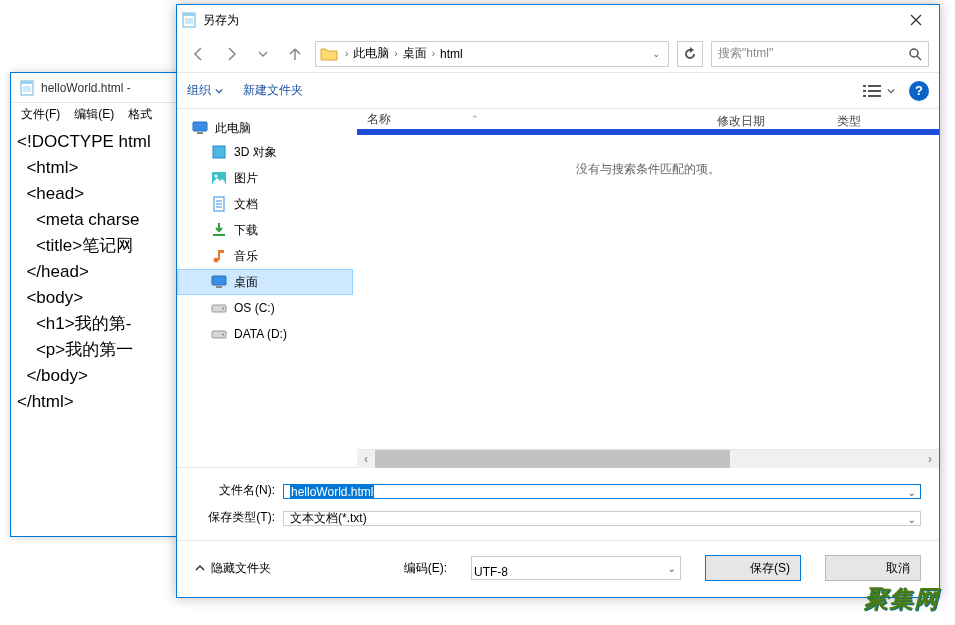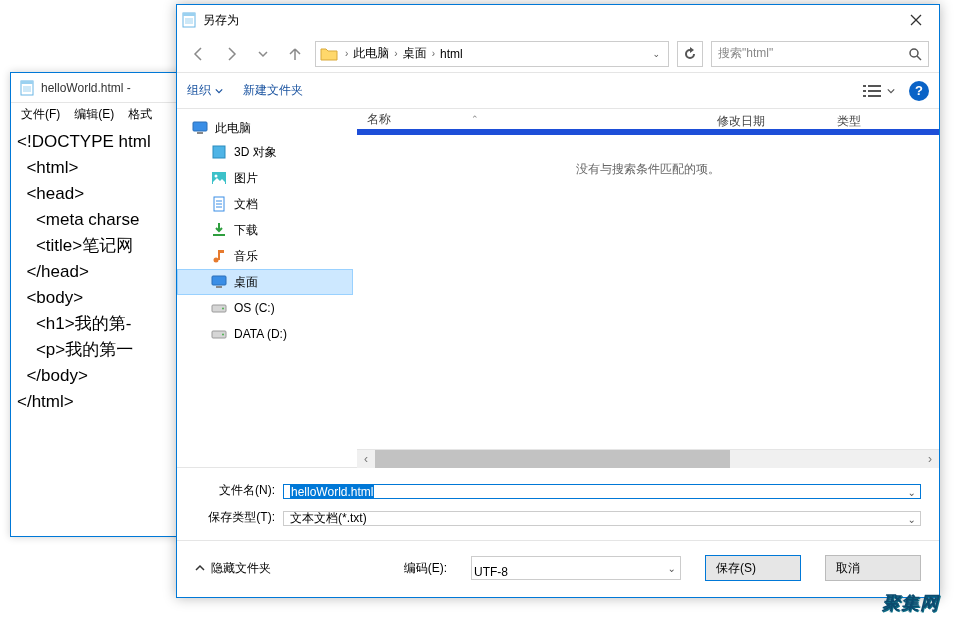--- a/index.html
+++ b/index.html
@@ -237,36 +237,36 @@
   }
   .enc-select {
     width: 210px; height:24px; border:1px solid #ccc;
     display:flex; align-items:flex-end; padding:0 2px;
     position:relative;
   }
   .btn {
     height: 26px; padding: 0 10px;
     border: 1px solid #bbb;
     background: #e6e6e6;
-    display:flex; align-items:center; justify-content:flex-start;
+    display:flex; align-items:center; justify-content:flex-end;
     min-width: 96px;
   }
   .btn.primary {
     border-color:#0078d7;
     background:#e6e6e6;
   }
 
   
   .watermark {
     position:absolute;
     right: 16px; bottom: 10px;
-    font-size: 18px;
+    font-size: 24px;
     font-weight: 800;
     font-style: italic;
-    color: #0c4a6e;
+    color: #4d7c0f;
     letter-spacing: 1px;
     text-shadow: 1px 1px 0 #0b6d85;
     pointer-events: none;
   }
 
   
   svg { display:block; }
 </style>
 </head>
 <body>

